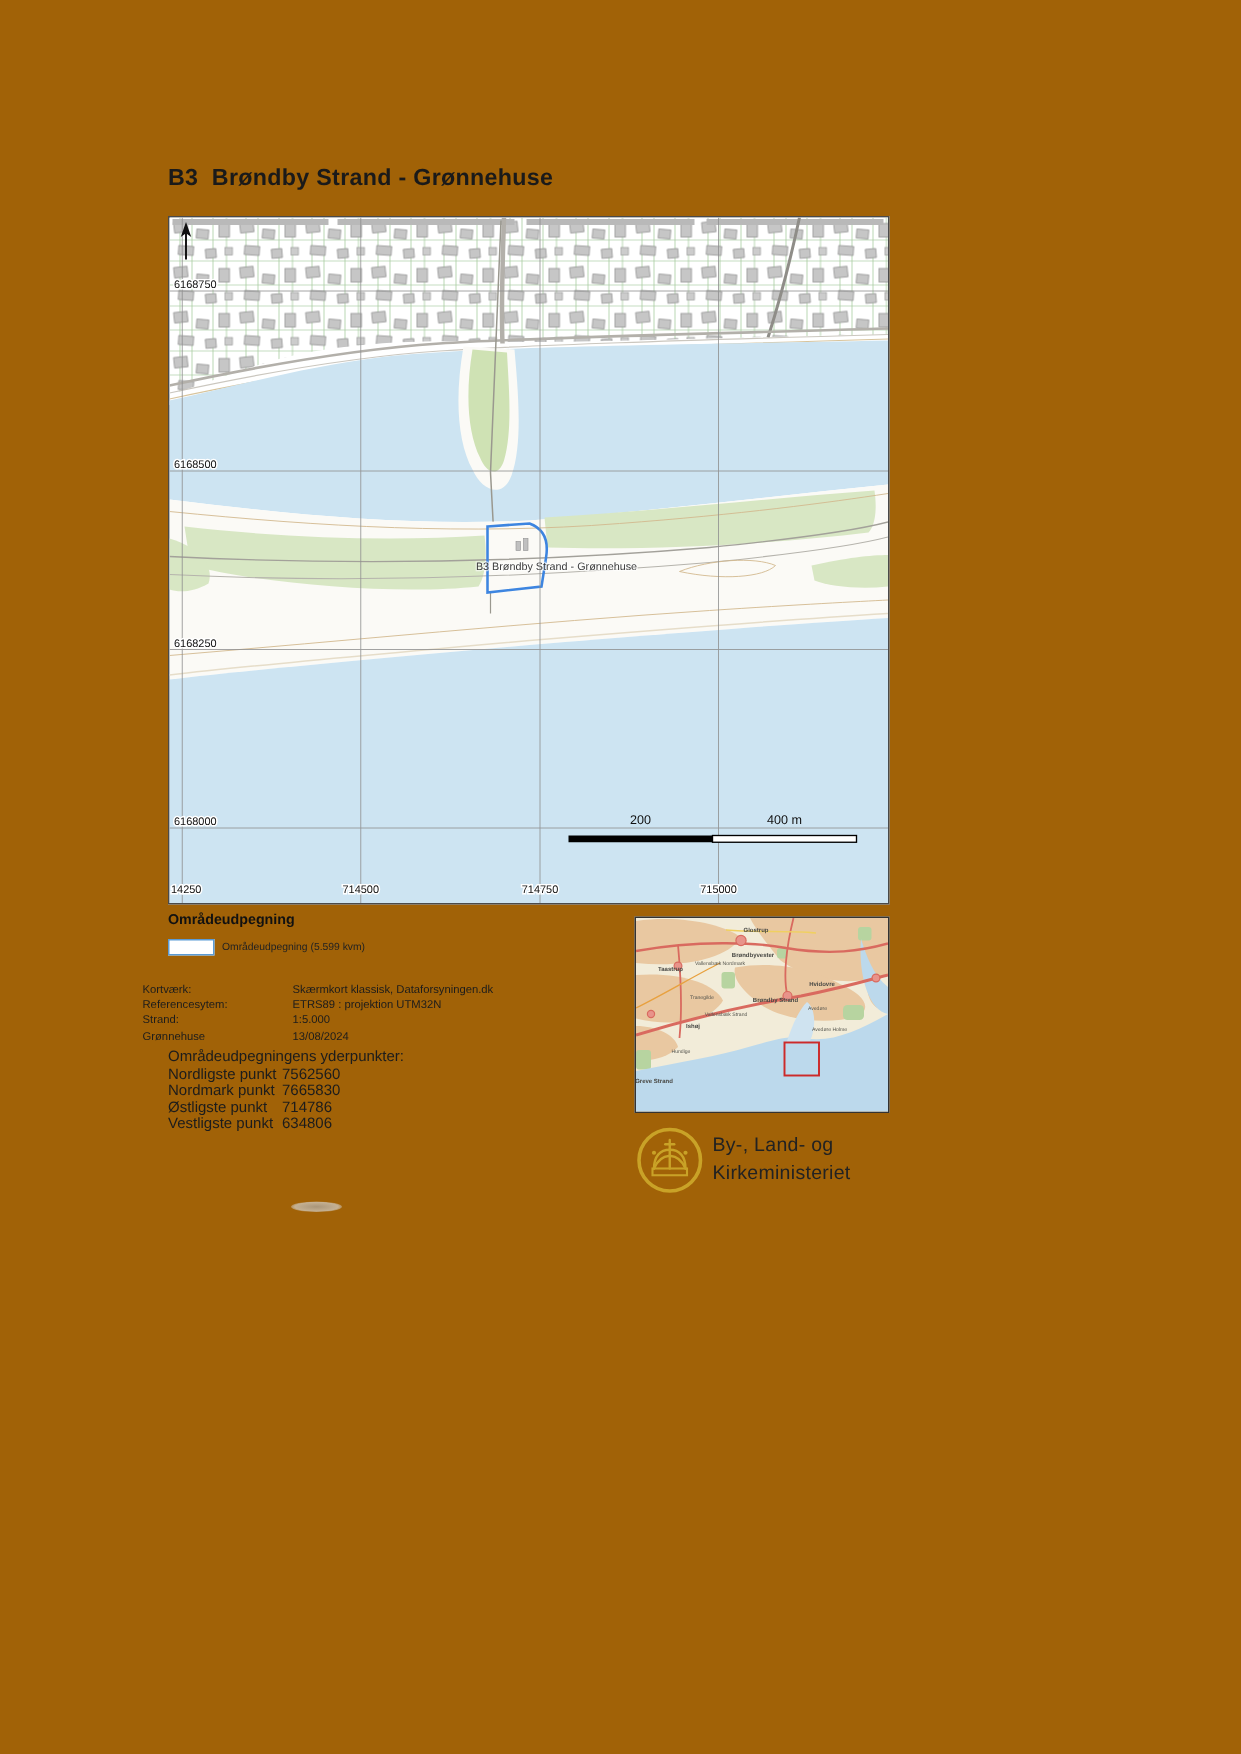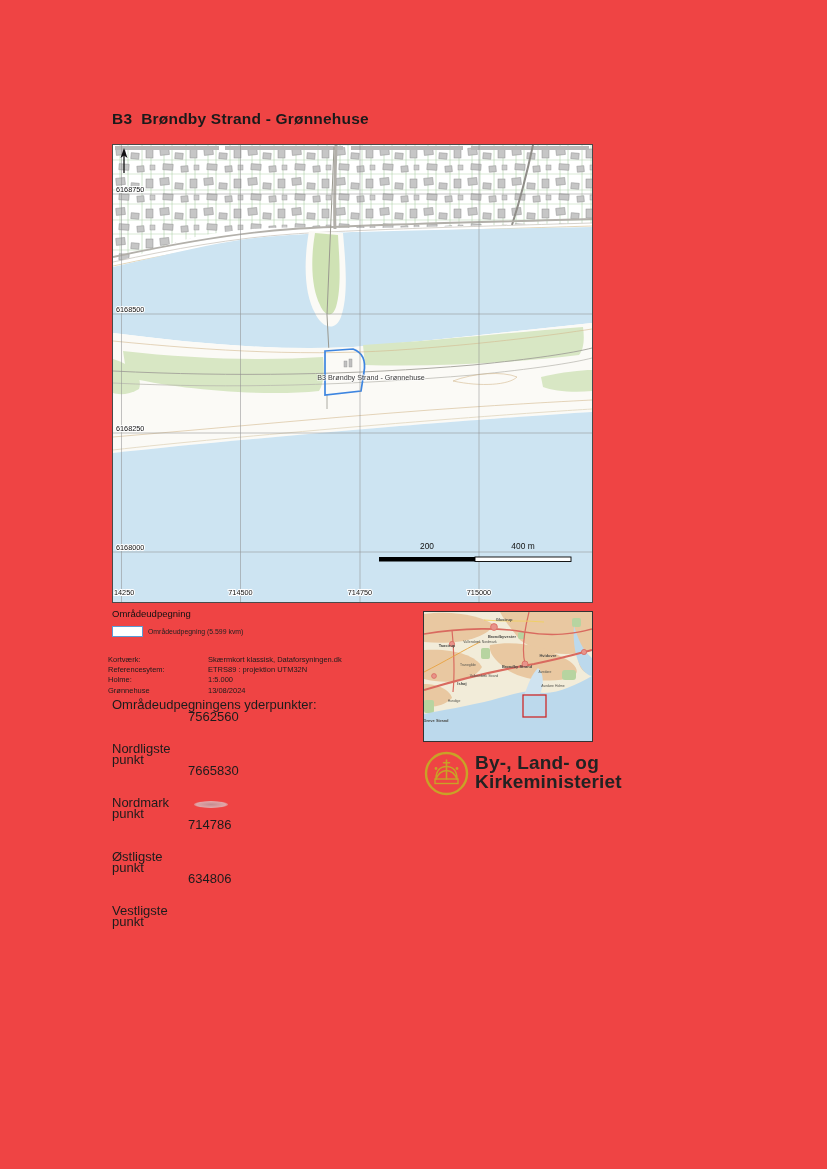--- a/index.html
+++ b/index.html
@@ -1,36 +1,36 @@
 <!DOCTYPE html>
 <html><head>
 <meta charset="utf-8">
 <style>
   html,body{margin:0;padding:0;background:#ffffff;}
-  .page{position:relative;width:827px;height:1169px;background:#ef4444;
+  .page{position:relative;width:827px;height:1169px;background:#a16207;
         font-family:"Liberation Sans","DejaVu Sans",sans-serif;overflow:hidden;}
   .title{position:absolute;left:112px;top:110px;font-size:15.5px;font-weight:700;
          color:#1a1a1a;letter-spacing:0.2px;white-space:pre;}
   .mapframe{position:absolute;left:112px;top:144px;width:479px;height:457px;
             border:1px solid #4a4a4a;box-sizing:content-box;background:#fff;}
-  .legend-head{position:absolute;left:112px;top:608px;font-size:9.5px;font-weight:400;color:#111;}
+  .legend-head{position:absolute;left:112px;top:608px;font-size:9.5px;font-weight:700;color:#111;}
   .legend-item{position:absolute;left:112px;top:626px;display:flex;align-items:center;}
   .legend-swatch{width:29px;height:9px;background:#ffffff;border:1.3px solid #5b9bd5;}
   .legend-label{font-size:6.9px;color:#222;margin-left:5px;}
-  .meta{position:absolute;left:108px;top:655px;width:320px;font-size:7.5px;color:#1c1c1c;line-height:10.2px;}
+  .meta{position:absolute;left:95px;top:655px;width:320px;font-size:7.5px;color:#1c1c1c;line-height:10.2px;}
   .meta .row{display:flex;}
   .meta .lab{width:100px;flex:0 0 100px;}
-  .extent{position:absolute;left:112px;top:699px;width:320px;font-size:13px;color:#1c1c1c;line-height:11px;}
+  .extent{position:absolute;left:112px;top:699px;width:320px;font-size:10px;color:#1c1c1c;line-height:11px;}
   .extent .head{margin-bottom:1px;}
   .extent .row{display:flex;}
-  .extent .lab{width:76px;flex:0 0 76px;margin-top:32px;}
+  .extent .lab{width:76px;flex:0 0 76px;}
   .ovframe{position:absolute;left:423px;top:611px;width:168px;height:129px;border:1px solid #333;
            box-sizing:content-box;background:#f2ecd9;}
   .logo{position:absolute;left:423px;top:750px;width:47px;height:47px;}
-  .ministry{position:absolute;left:475px;top:754px;font-size:19px;font-weight:700;color:#222;
+  .ministry{position:absolute;left:475px;top:754px;font-size:13px;font-weight:400;color:#222;
             line-height:18.5px;letter-spacing:0.2px;}
   .smudge{position:absolute;left:194px;top:801px;width:34px;height:7px;border-radius:50%;
           background:radial-gradient(ellipse at center,#aeb2b8 0%,#d7dadd 60%,rgba(255,255,255,0) 85%);
           opacity:0.65;}
   svg text{font-family:"Liberation Sans","DejaVu Sans",sans-serif;}
   .coordlbl{font-size:7.3px;fill:#111;paint-order:stroke;stroke:#ffffff;stroke-width:2px;}
   .scalelbl{font-size:8.4px;fill:#111;}
   .arealbl{font-size:7.2px;fill:#3c3c3c;paint-order:stroke;stroke:rgba(255,255,255,0.6);stroke-width:1.6px;}
   .ovlbl{font-size:4px;fill:#4a4a46;font-weight:700;text-anchor:middle;}
   .ovlbl2{font-size:3.4px;fill:#55554e;text-anchor:middle;}
@@ -156,21 +156,21 @@
   <div class="meta">
     <div class="row">
       <span class="lab">Kortværk:</span>
       <span class="val">Skærmkort klassisk, Dataforsyningen.dk</span>
     </div>
     <div class="row">
       <span class="lab">Referencesytem:</span>
       <span class="val">ETRS89 : projektion UTM32N</span>
     </div>
     <div class="row">
-      <span class="lab">Holme:</span>
+      <span class="lab">Strand:</span>
       <span class="val">1:5.000</span>
     </div>
     <div class="row">
       <span class="lab">Grønnehuse</span>
       <span class="val">13/08/2024</span>
     </div>
   </div>
 
   <div class="extent">
     <div class="head">Områdeudpegningens yderpunkter:</div>

